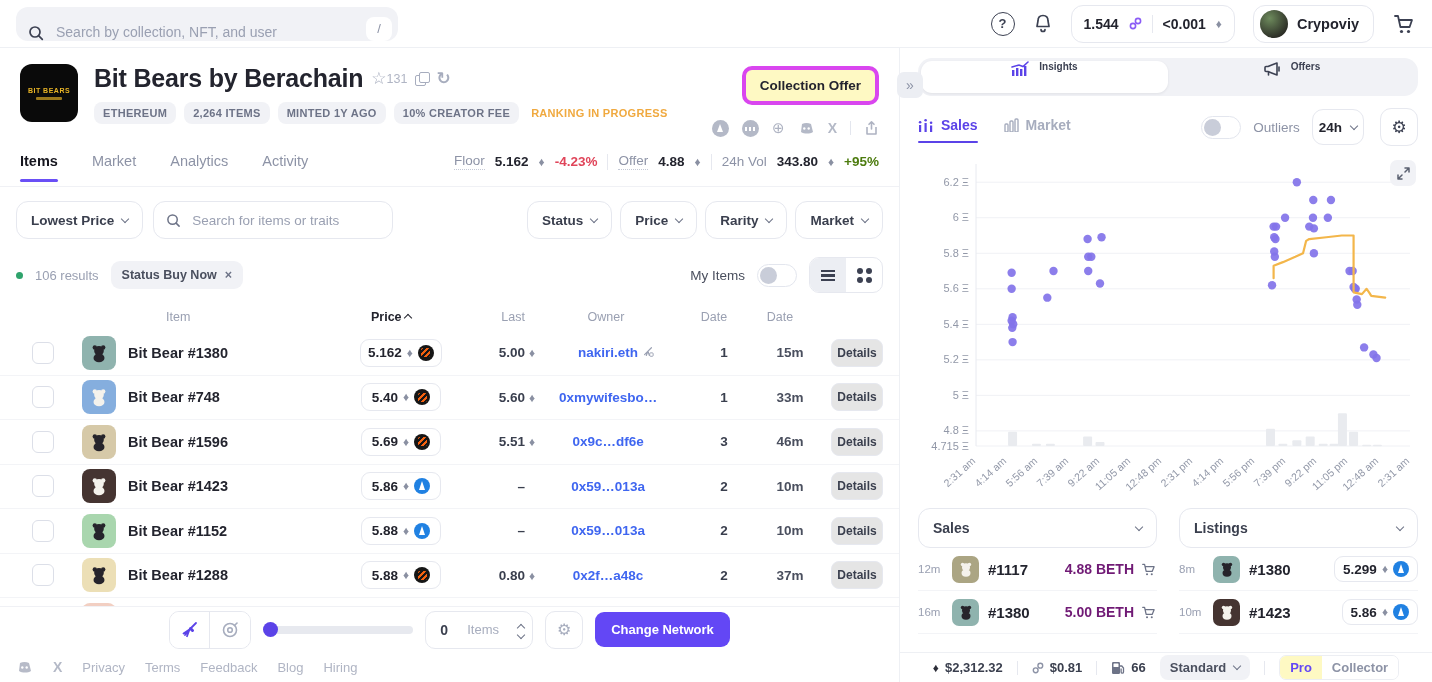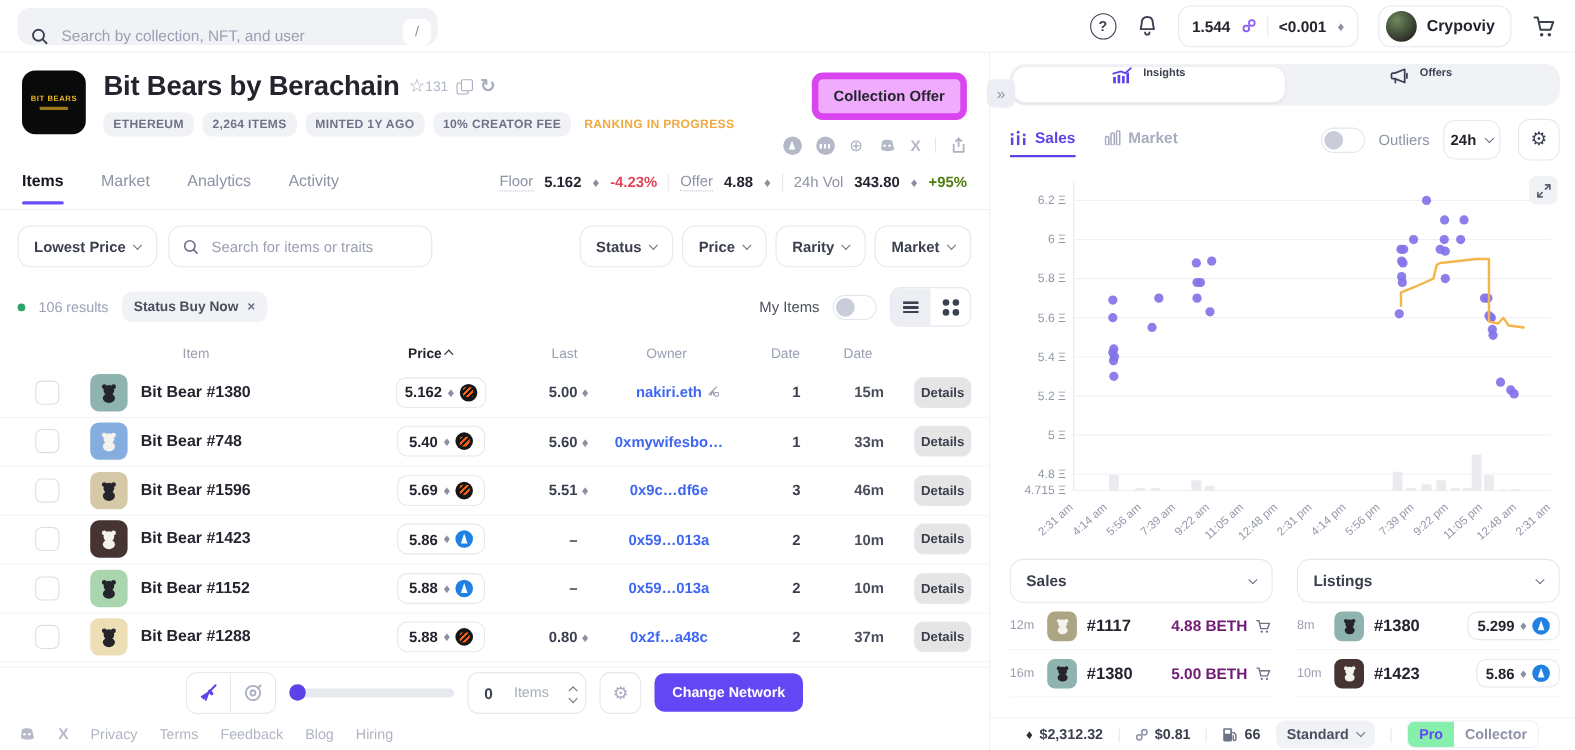--- a/index.html
+++ b/index.html
@@ -35,21 +35,21 @@
   .star{color:#a7adbe;font-size:17px}
   .favcount{color:#b0b5c4;font-size:12.5px;margin-left:-8px}
   .copyicon{position:relative;width:13px;height:13px;display:inline-block}
   .copyicon::before{content:"";position:absolute;left:0;top:3px;width:9px;height:9px;border:1.6px solid #a7adbe;border-radius:2px}
   .copyicon::after{content:"";position:absolute;left:4px;top:0;width:9px;height:9px;border:1.6px solid #a7adbe;border-radius:2px;background:#fff}
   .refresh{color:#a7adbe;font-size:17px;font-weight:700}
   .badgerow{display:flex;align-items:center;gap:8px;margin-top:9px;}
   .badge{background:#f1f2f6;color:#6d7387;font-size:11px;font-weight:700;border-radius:8px;padding:5px 9px;letter-spacing:.3px}
   .ranknote{color:#f0a93f;font-size:11px;font-weight:700;letter-spacing:.3px;margin-left:4px}
   .ch-right{display:flex;flex-direction:column;align-items:flex-end;gap:14px;padding-top:2px;}
-  .offerbtn{border:6px solid #d946ef;background:#f0abfc;border-radius:10px;padding:8px 14px;font-size:13.5px;font-weight:700;color:#23242e;cursor:pointer;font-family:inherit}
+  .offerbtn{border:4px solid #d946ef;background:#fef9c3;border-radius:10px;padding:8px 14px;font-size:13.5px;font-weight:700;color:#23242e;cursor:pointer;font-family:inherit}
   .socialrow{display:flex;align-items:center;gap:13px;color:#aeb3c2;}
   .soc-circle{width:17px;height:17px;border-radius:50%;background:#b4b9c7;position:relative}
   .soc-circle.sail::after{content:"";position:absolute;left:5px;top:4px;border-left:3px solid transparent;border-right:3px solid transparent;border-bottom:8px solid #fff;}
   .soc-circle.wave::after{content:"";position:absolute;left:3px;top:7px;width:11px;height:4px;background:repeating-linear-gradient(90deg,#fff 0 2px,transparent 2px 4px);}
   .globe{font-size:15px;color:#aeb3c2}
   .xlogo{font-weight:800;color:#b4b9c7;font-size:14px}
   .socdiv{width:1px;height:14px;background:#e3e6ee}
   
   .tabsrow{display:flex;align-items:center;padding:0 20px;height:40px;margin-top:10px;border-bottom:1px solid #f0f1f5;}
   .tab{margin-right:34px;font-size:14.5px;color:#8d93a6;padding-bottom:12px;position:relative;cursor:pointer}
@@ -151,21 +151,21 @@
   .actrow{display:flex;align-items:center;gap:9px;height:43px;border-bottom:1px solid #f3f4f7;}
   .acttime{color:#9aa0b2;font-size:11.5px;width:25px}
   .actthumb{width:27px;height:27px;border-radius:7px;flex-shrink:0;display:flex;align-items:center;justify-content:center}
   .actid{font-weight:800;font-size:15px;flex:1}
   .actprice{font-weight:700;font-size:14px;color:#701a75;display:flex;align-items:center;gap:7px}
   .lchip{display:flex;align-items:center;gap:5px;border:1px solid #e6e8ef;border-radius:9px;padding:4px 8px;font-weight:800;font-size:13.5px}
   .statusbar{margin-top:auto;border-top:1px solid #eef0f4;height:30px;display:flex;align-items:center;justify-content:center;gap:14px;font-size:13px;font-weight:700;color:#3a3f4e;margin-left:-18px;margin-right:-14px;}
   .sbdiv{width:1px;height:14px;background:#e6e8ef}
   .speedpill{background:#f1f2f6;border-radius:8px;padding:5px 10px;display:flex;align-items:center;gap:8px;color:#4a4f5e;cursor:pointer}
   .modeseg{display:flex;border-radius:7px;overflow:hidden;border:1px solid #eceef3}
-  .modeseg .pro{background:#86efac;color:#6347f5;padding:4px 10px;cursor:pointer}
+  .modeseg .pro{background:#fef9c3;color:#6347f5;padding:4px 10px;cursor:pointer}
   .modeseg .coll{background:#fff;color:#8d93a6;padding:4px 10px;cursor:pointer}
   svg{display:block}
 </style>
 </head>
 <body>
 
 <header class="topbar">
   <div class="searchpill">
     <svg width="16" height="16" viewBox="0 0 16 16">
         <circle cx="7" cy="7" r="5" fill="none" stroke="#3c4152" stroke-width="1.7"></circle>

